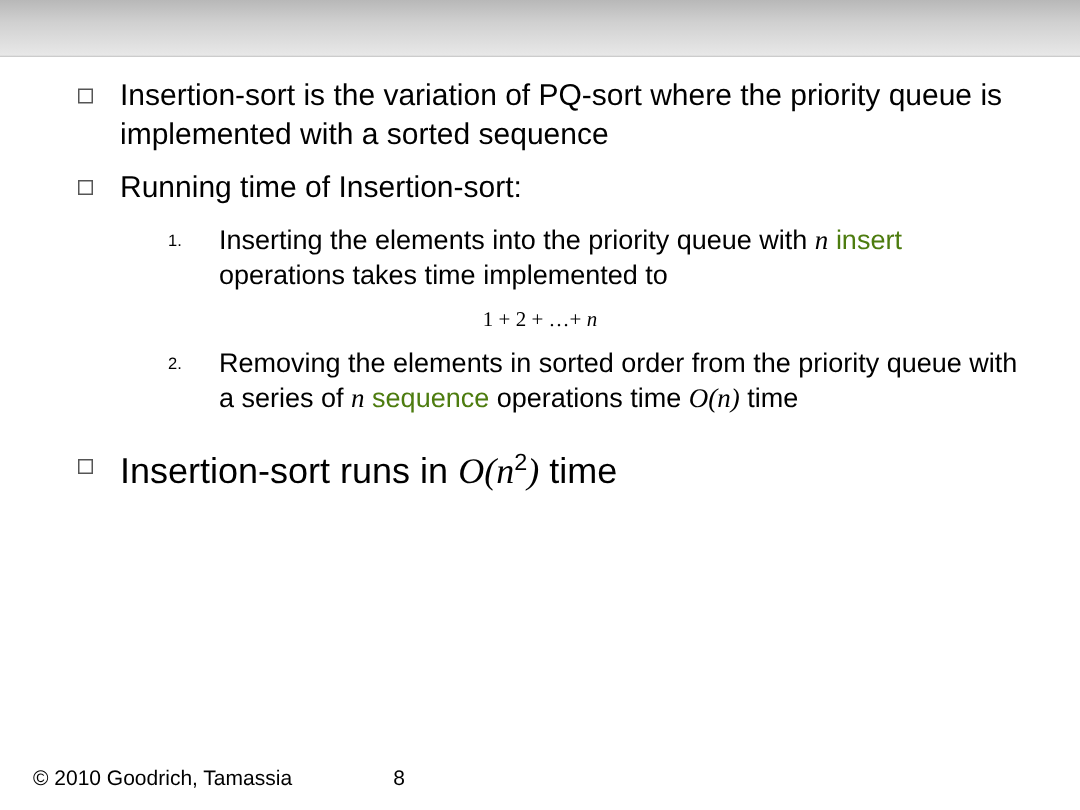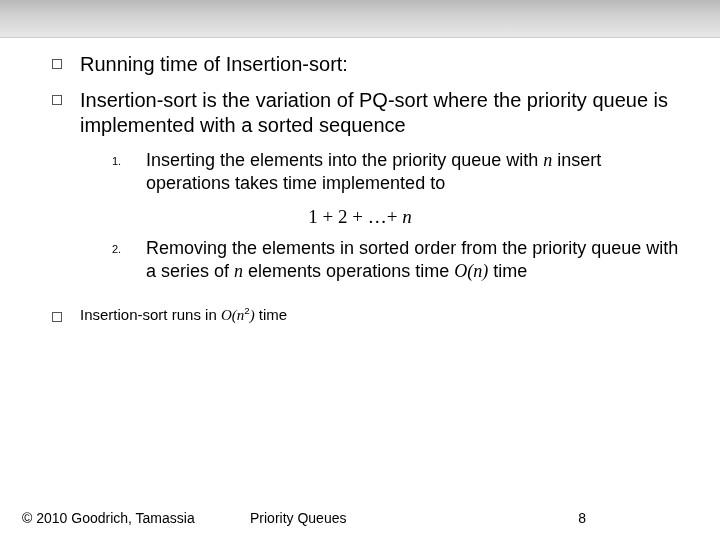--- a/index.html
+++ b/index.html
@@ -53,30 +53,30 @@
     margin-bottom: 10px;
   }
   .num-mark {
     flex: 0 0 34px;
     font-size: 11px;
     padding-top: 5px;
   }
   .num-text { flex: 1; padding-right: 10px; }
   .formula {
     text-align: center;
-    font-size: 19px;
+    font-size: 14px;
     margin: 4px 0 8px 0;
     font-family: 'Times New Roman', serif;
   }
   .italic { font-style: italic; font-family: 'Times New Roman', serif; }
-  .orange { color: #000000; }
+  .orange { color: #4d7c0f; }
   .final-bullet {
     display: flex;
     padding-left: 30px;
-    font-size: 15px;
+    font-size: 24px;
     margin-top: 22px;
   }
   .sup { font-size: 0.65em; vertical-align: super; font-style: normal; }
   .footer {
     position: absolute;
     bottom: 14px;
     left: 0;
     width: 616px;
     font-size: 14px;
     display: flex;
@@ -90,25 +90,25 @@
 <body>
 
 <div class="top-shadow"></div>
 
 <div class="slide">
 
   <div class="content">
     <ul class="bullet-list">
       <li class="bullet-item">
         <span class="bullet-mark"><span class="box"></span></span>
-        <span class="bullet-text">Running time of Insertion-sort:</span>
+        <span class="bullet-text">Insertion-sort is the variation of PQ-sort where the priority queue is implemented with a sorted sequence</span>
       </li>
       <li class="bullet-item">
         <span class="bullet-mark"><span class="box"></span></span>
-        <span class="bullet-text">Insertion-sort is the variation of PQ-sort where the priority queue is implemented with a sorted sequence</span>
+        <span class="bullet-text">Running time of Insertion-sort:</span>
       </li>
     </ul>
 
     <ol class="num-list">
       <li class="num-item">
         <span class="num-mark">1.</span>
         <span class="num-text">
           <span>Inserting the elements into the priority queue with </span><span class="italic">n</span>
           <span class="orange">insert</span><span> operations takes time implemented to</span>
         </span>
@@ -117,31 +117,30 @@
 
     <div class="formula">
       <span>1 + 2 + …+ </span><span class="italic">n</span>
     </div>
 
     <ol class="num-list">
       <li class="num-item">
         <span class="num-mark">2.</span>
         <span class="num-text">
           <span>Removing the elements in sorted order from the priority queue with  a series of </span><span class="italic">n</span>
-          <span class="orange">elements</span><span> operations time </span><span class="italic">O(n)</span><span> time</span>
+          <span class="orange">sequence</span><span> operations time </span><span class="italic">O(n)</span><span> time</span>
         </span>
       </li>
     </ol>
 
     <div class="final-bullet">
       <span class="bullet-mark"><span class="box"></span></span>
       <span class="bullet-text">
         <span>Insertion-sort runs in </span><span class="italic">O(</span><span class="italic">n</span><span class="sup">2</span><span class="italic">)</span><span> time</span>
       </span>
     </div>
   </div>
 </div>
 
 <div class="footer">
   <div class="foot-left">© 2010 Goodrich, Tamassia</div>
-  <div class="foot-center">Priority Queues</div>
   <div class="foot-right">8</div>
 </div>
 
 </body></html>

